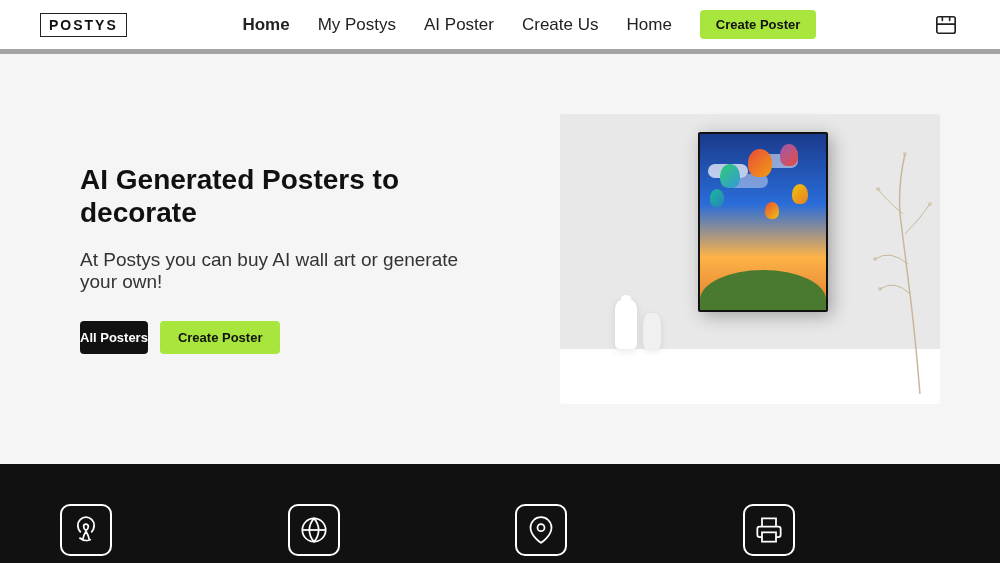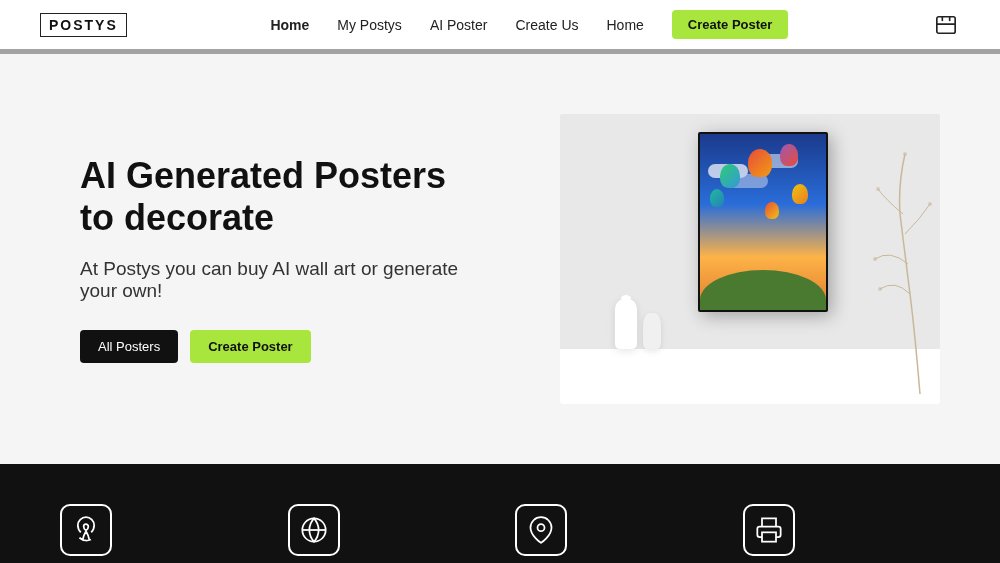--- a/index.html
+++ b/index.html
@@ -28,21 +28,21 @@
       font-weight: 700;
       letter-spacing: 2px;
       color: #111;
     }
     nav {
       display: flex;
       align-items: center;
       gap: 28px;
     }
     .nav-link {
-      font-size: 14px;
+      font-size: 17px;
       color: #222;
       text-decoration: none;
       cursor: pointer;
     }
     .nav-link.active {
       font-weight: 600;
     }
     .nav-cta {
       background: #a8e63d;
       color: #111;
@@ -68,41 +68,41 @@
       align-items: center;
       justify-content: space-between;
       padding: 60px 60px 60px 80px;
       background: #f5f5f5;
       min-height: 390px;
     }
     .hero-text {
       max-width: 380px;
     }
     .hero-title {
-      font-size: 36px;
+      font-size: 28px;
       font-weight: 700;
       line-height: 1.15;
       color: #111;
       margin-bottom: 20px;
     }
     .hero-subtitle {
       font-size: 19px;
       color: #333;
       margin-bottom: 28px;
     }
     .hero-buttons {
       display: flex;
       gap: 12px;
     }
     .btn-dark {
       background: #111;
       color: #fff;
       font-size: 13px;
-      font-weight: 400;
-      padding: 9px 18px;
+      font-weight: 700;
+      padding: 9px 0;
       border: none;
       border-radius: 4px;
       cursor: pointer;
     }
     .btn-green {
       background: #a8e63d;
       color: #111;
       font-size: 13px;
       font-weight: 600;
       padding: 9px 18px;

